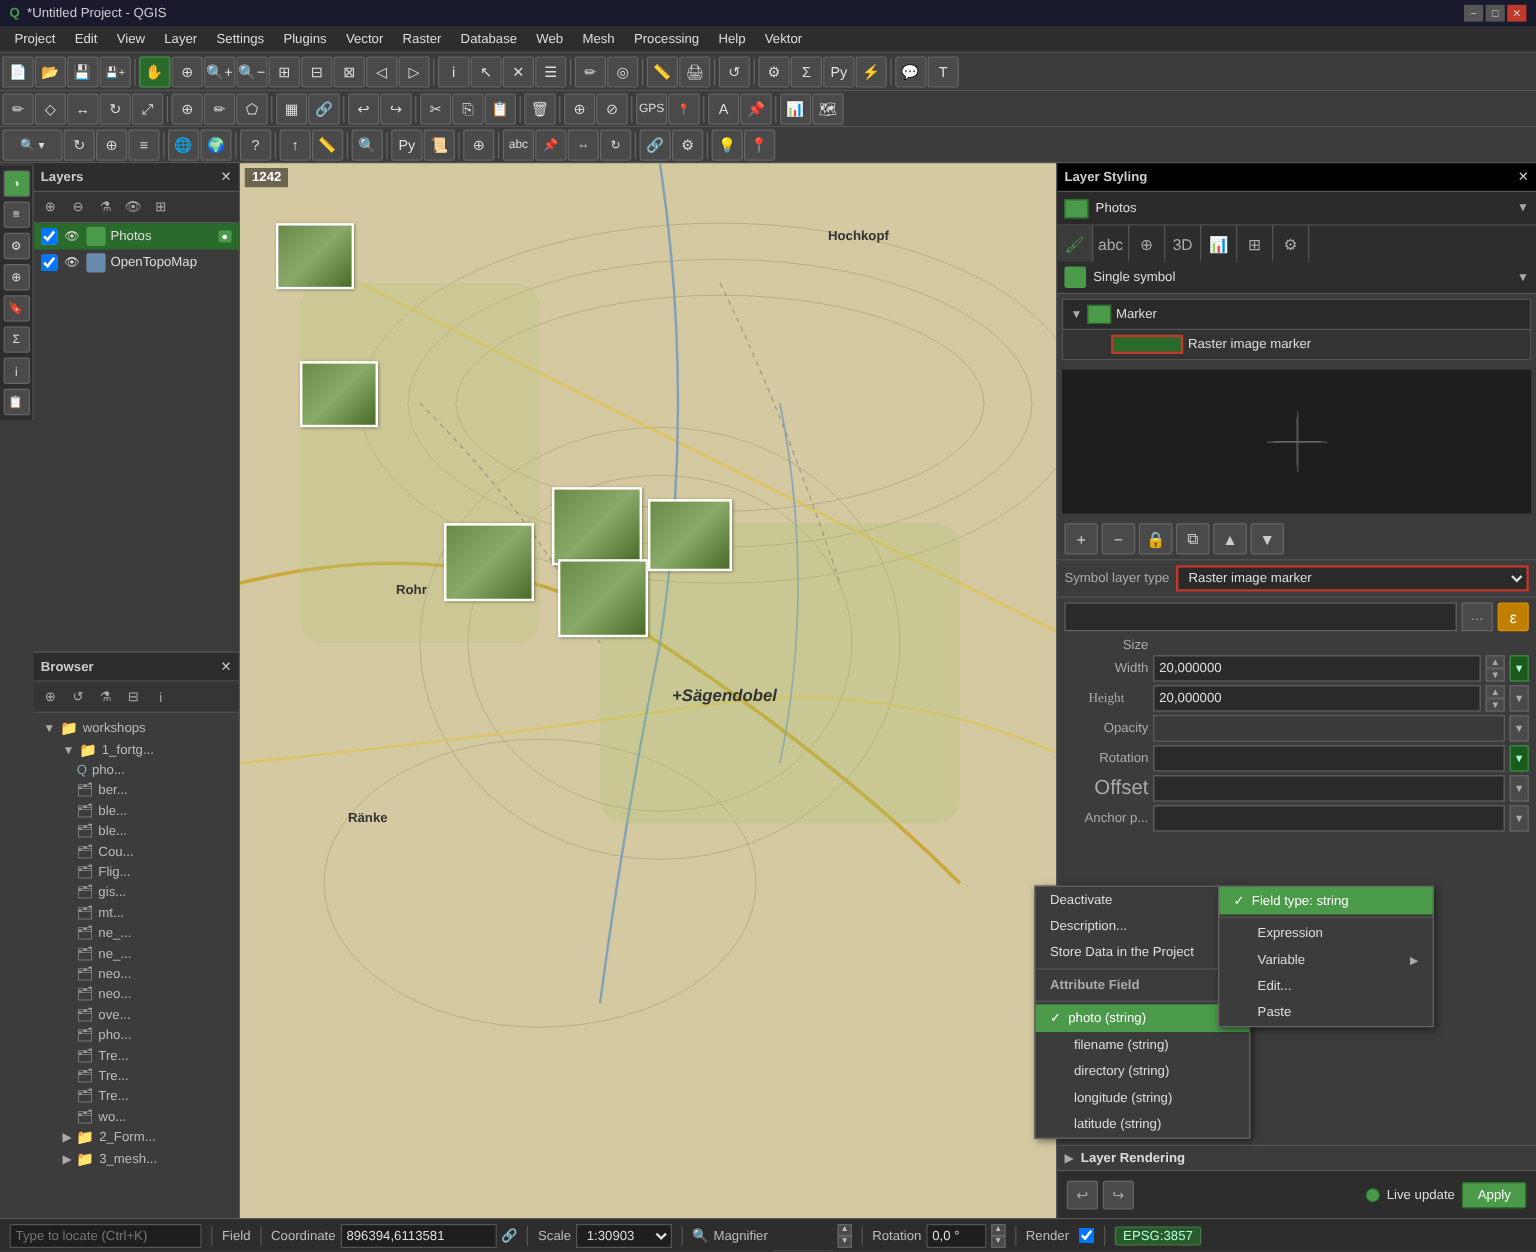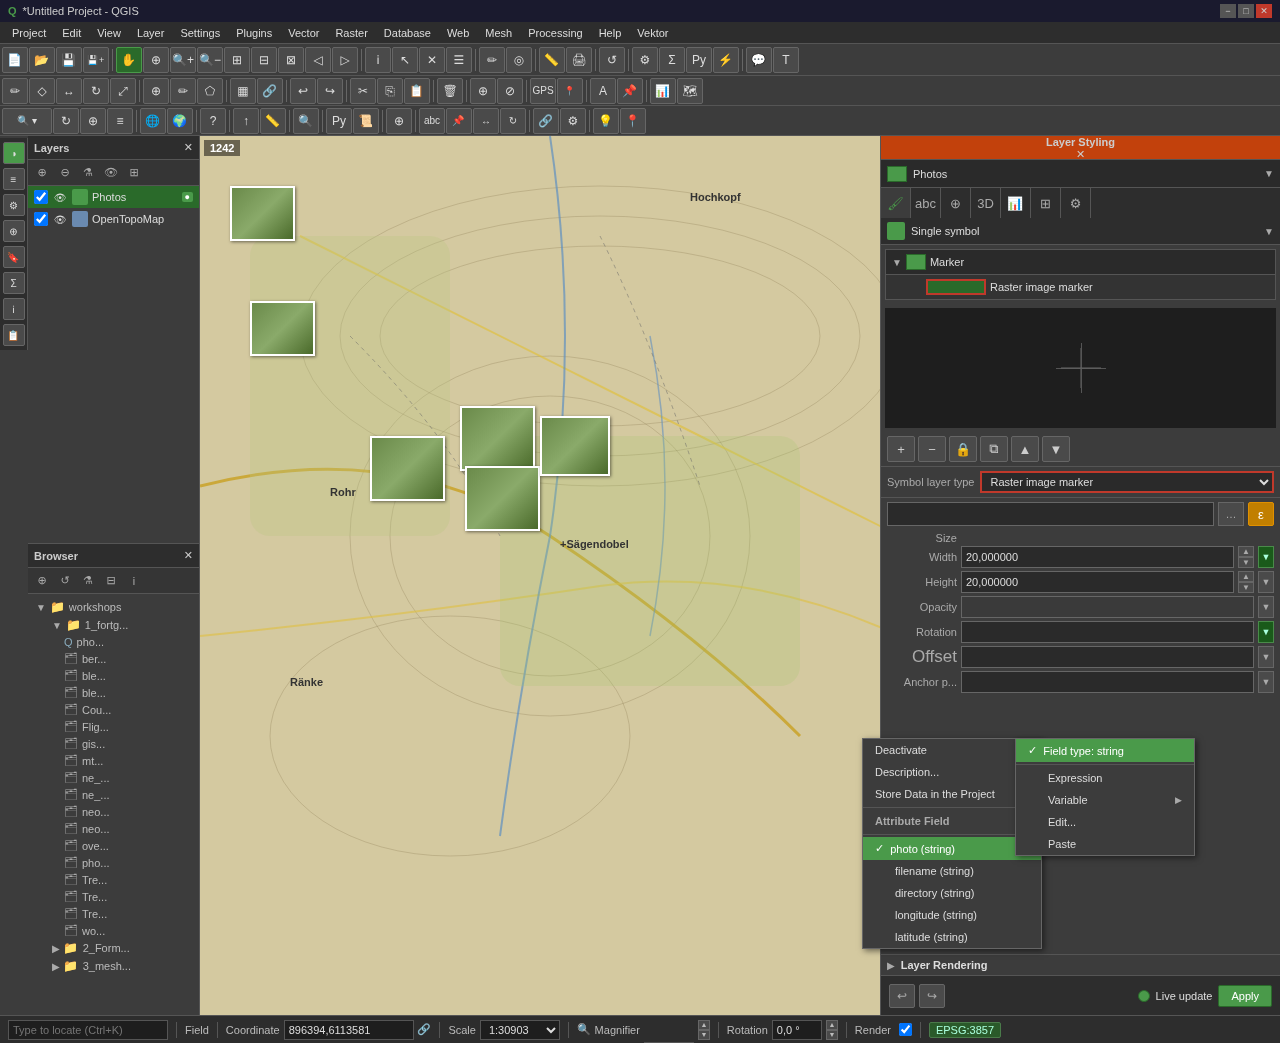--- a/index.html
+++ b/index.html
@@ -69,21 +69,21 @@
 
     
     .photo-thumb {
       position: absolute; border: 2px solid #fff; box-shadow: 1px 1px 3px rgba(0,0,0,0.5);
       background: #888; overflow: hidden;
     }
     .photo-thumb::before { content: ''; display: block; width: 100%; height: 100%; background: linear-gradient(135deg, #6a8a4a, #8aaa6a, #4a6a2a); }
 
     
     #right-panel { width: 400px; background: #3c3c3c; border-left: 1px solid #555; display: flex; flex-direction: column; overflow: hidden; }
-    #right-panel .panel-header { background: #c2410c; flex-direction: column; }
+    #right-panel .panel-header { background: #000000; }
 
     .styling-tabs { display: flex; height: 30px; background: #2d2d2d; }
     .styling-tab { width: 30px; height: 30px; display: flex; align-items: center; justify-content: center; cursor: pointer; border-right: 1px solid #555; font-size: 13px; color: #aaa; }
     .styling-tab.active { background: #3c3c3c; color: #4a9a4a; }
 
     
     .layer-selector { height: 28px; background: #2a2a2a; display: flex; align-items: center; padding: 0 6px; border-bottom: 1px solid #555; }
 
     
     .marker-tree { background: #2a2a2a; border: 1px solid #555; margin: 4px; }
@@ -498,21 +498,21 @@
 
       <path d="M 150 200 Q 250 300 300 400" fill="none" stroke="#666" stroke-width="1" stroke-dasharray="4,4" opacity="0.5"></path>
       <path d="M 400 100 Q 450 200 500 350" fill="none" stroke="#666" stroke-width="1" stroke-dasharray="4,4" opacity="0.5"></path>
     </svg>
 
     <div style="position:absolute;top:4px;left:4px;background:rgba(0,0,0,0.5);color:#fff;padding:2px 6px;font-size:11px;font-weight:bold;">1242</div>
 
     <div style="position:absolute;top:55px;left:490px;font-size:11px;color:#333;font-weight:bold;">Hochkopf</div>
     <div style="position:absolute;top:350px;left:130px;font-size:11px;color:#333;font-weight:bold;">Rohr</div>
     <div style="position:absolute;top:540px;left:90px;font-size:11px;color:#333;font-weight:bold;">Ränke</div>
-    <div style="position:absolute;top:402px;left:360px;font-size:11px;color:#333;font-weight:bold;">+Sägendobel</div>
+    <div style="position:absolute;top:435px;left:360px;font-size:14px;color:#333;font-weight:bold;font-style:italic;">+Sägendobel</div>
 
     <div class="photo-thumb" style="position:absolute;top:50px;left:30px;width:65px;height:55px;background:linear-gradient(160deg,#5a7a9a,#8aaa9a,#6a8a7a);">
     </div>
     <div class="photo-thumb" style="position:absolute;top:165px;left:50px;width:65px;height:55px;background:linear-gradient(160deg,#aac080,#c8d890,#8ab070);">
     </div>
     <div class="photo-thumb" style="position:absolute;top:300px;left:170px;width:75px;height:65px;background:linear-gradient(160deg,#c8d890,#e0e8a0,#a0b860);">
     </div>
     <div class="photo-thumb" style="position:absolute;top:270px;left:260px;width:75px;height:65px;background:linear-gradient(160deg,#8a9870,#b0c280,#7a8a60);">
     </div>
     <div class="photo-thumb" style="position:absolute;top:330px;left:265px;width:75px;height:65px;background:linear-gradient(160deg,#6a8040,#90a060,#c8d080);">
@@ -602,21 +602,21 @@
         <span style="font-size:11px;color:#aaa;width:70px;text-align:right;">Width</span>
         <input type="text" style="flex: 1 1 0%; background: rgb(42, 42, 42); border: 1px solid rgb(102, 102, 102); color: rgb(221, 221, 221); padding: 2px 4px; font-size: 11px; height: 22px;" value="20,000000">
         <div style="display:flex;flex-direction:column;width:16px;">
           <div style="height:11px;background:#4a4a4a;border:1px solid #666;display:flex;align-items:center;justify-content:center;font-size:8px;cursor:pointer;color:#aaa;">▲</div>
           <div style="height:11px;background:#4a4a4a;border:1px solid #666;display:flex;align-items:center;justify-content:center;font-size:8px;cursor:pointer;color:#aaa;">▼</div>
         </div>
         <div style="width:16px;height:22px;background:#1a5a1a;border:1px solid #4a8a4a;display:flex;align-items:center;justify-content:center;cursor:pointer;font-size:9px;color:#afd;">▼</div>
       </div>
 
       <div style="display:flex;align-items:center;margin-bottom:3px;gap:4px;">
-        <span style="font-size:11px;color:#aaa;width:70px;text-align:right;">Height</span>
+        <span style="font-size:11px;color:#aaa;width:70px;text-align:center;font-family:Liberation Serif, serif;">Height</span>
         <input type="text" style="flex: 1 1 0%; background: rgb(42, 42, 42); border: 1px solid rgb(102, 102, 102); color: rgb(221, 221, 221); padding: 2px 4px; font-size: 11px; height: 22px;" value="20,000000">
         <div style="display:flex;flex-direction:column;width:16px;">
           <div style="height:11px;background:#4a4a4a;border:1px solid #666;display:flex;align-items:center;justify-content:center;font-size:8px;cursor:pointer;color:#aaa;">▲</div>
           <div style="height:11px;background:#4a4a4a;border:1px solid #666;display:flex;align-items:center;justify-content:center;font-size:8px;cursor:pointer;color:#aaa;">▼</div>
         </div>
         <div style="width:16px;height:22px;background:#4a4a4a;border:1px solid #666;display:flex;align-items:center;justify-content:center;cursor:pointer;font-size:9px;color:#aaa;">▼</div>
       </div>
 
       <div style="display:flex;align-items:center;margin-bottom:3px;gap:4px;">
         <span style="font-size:11px;color:#aaa;width:70px;text-align:right;">Opacity</span>

